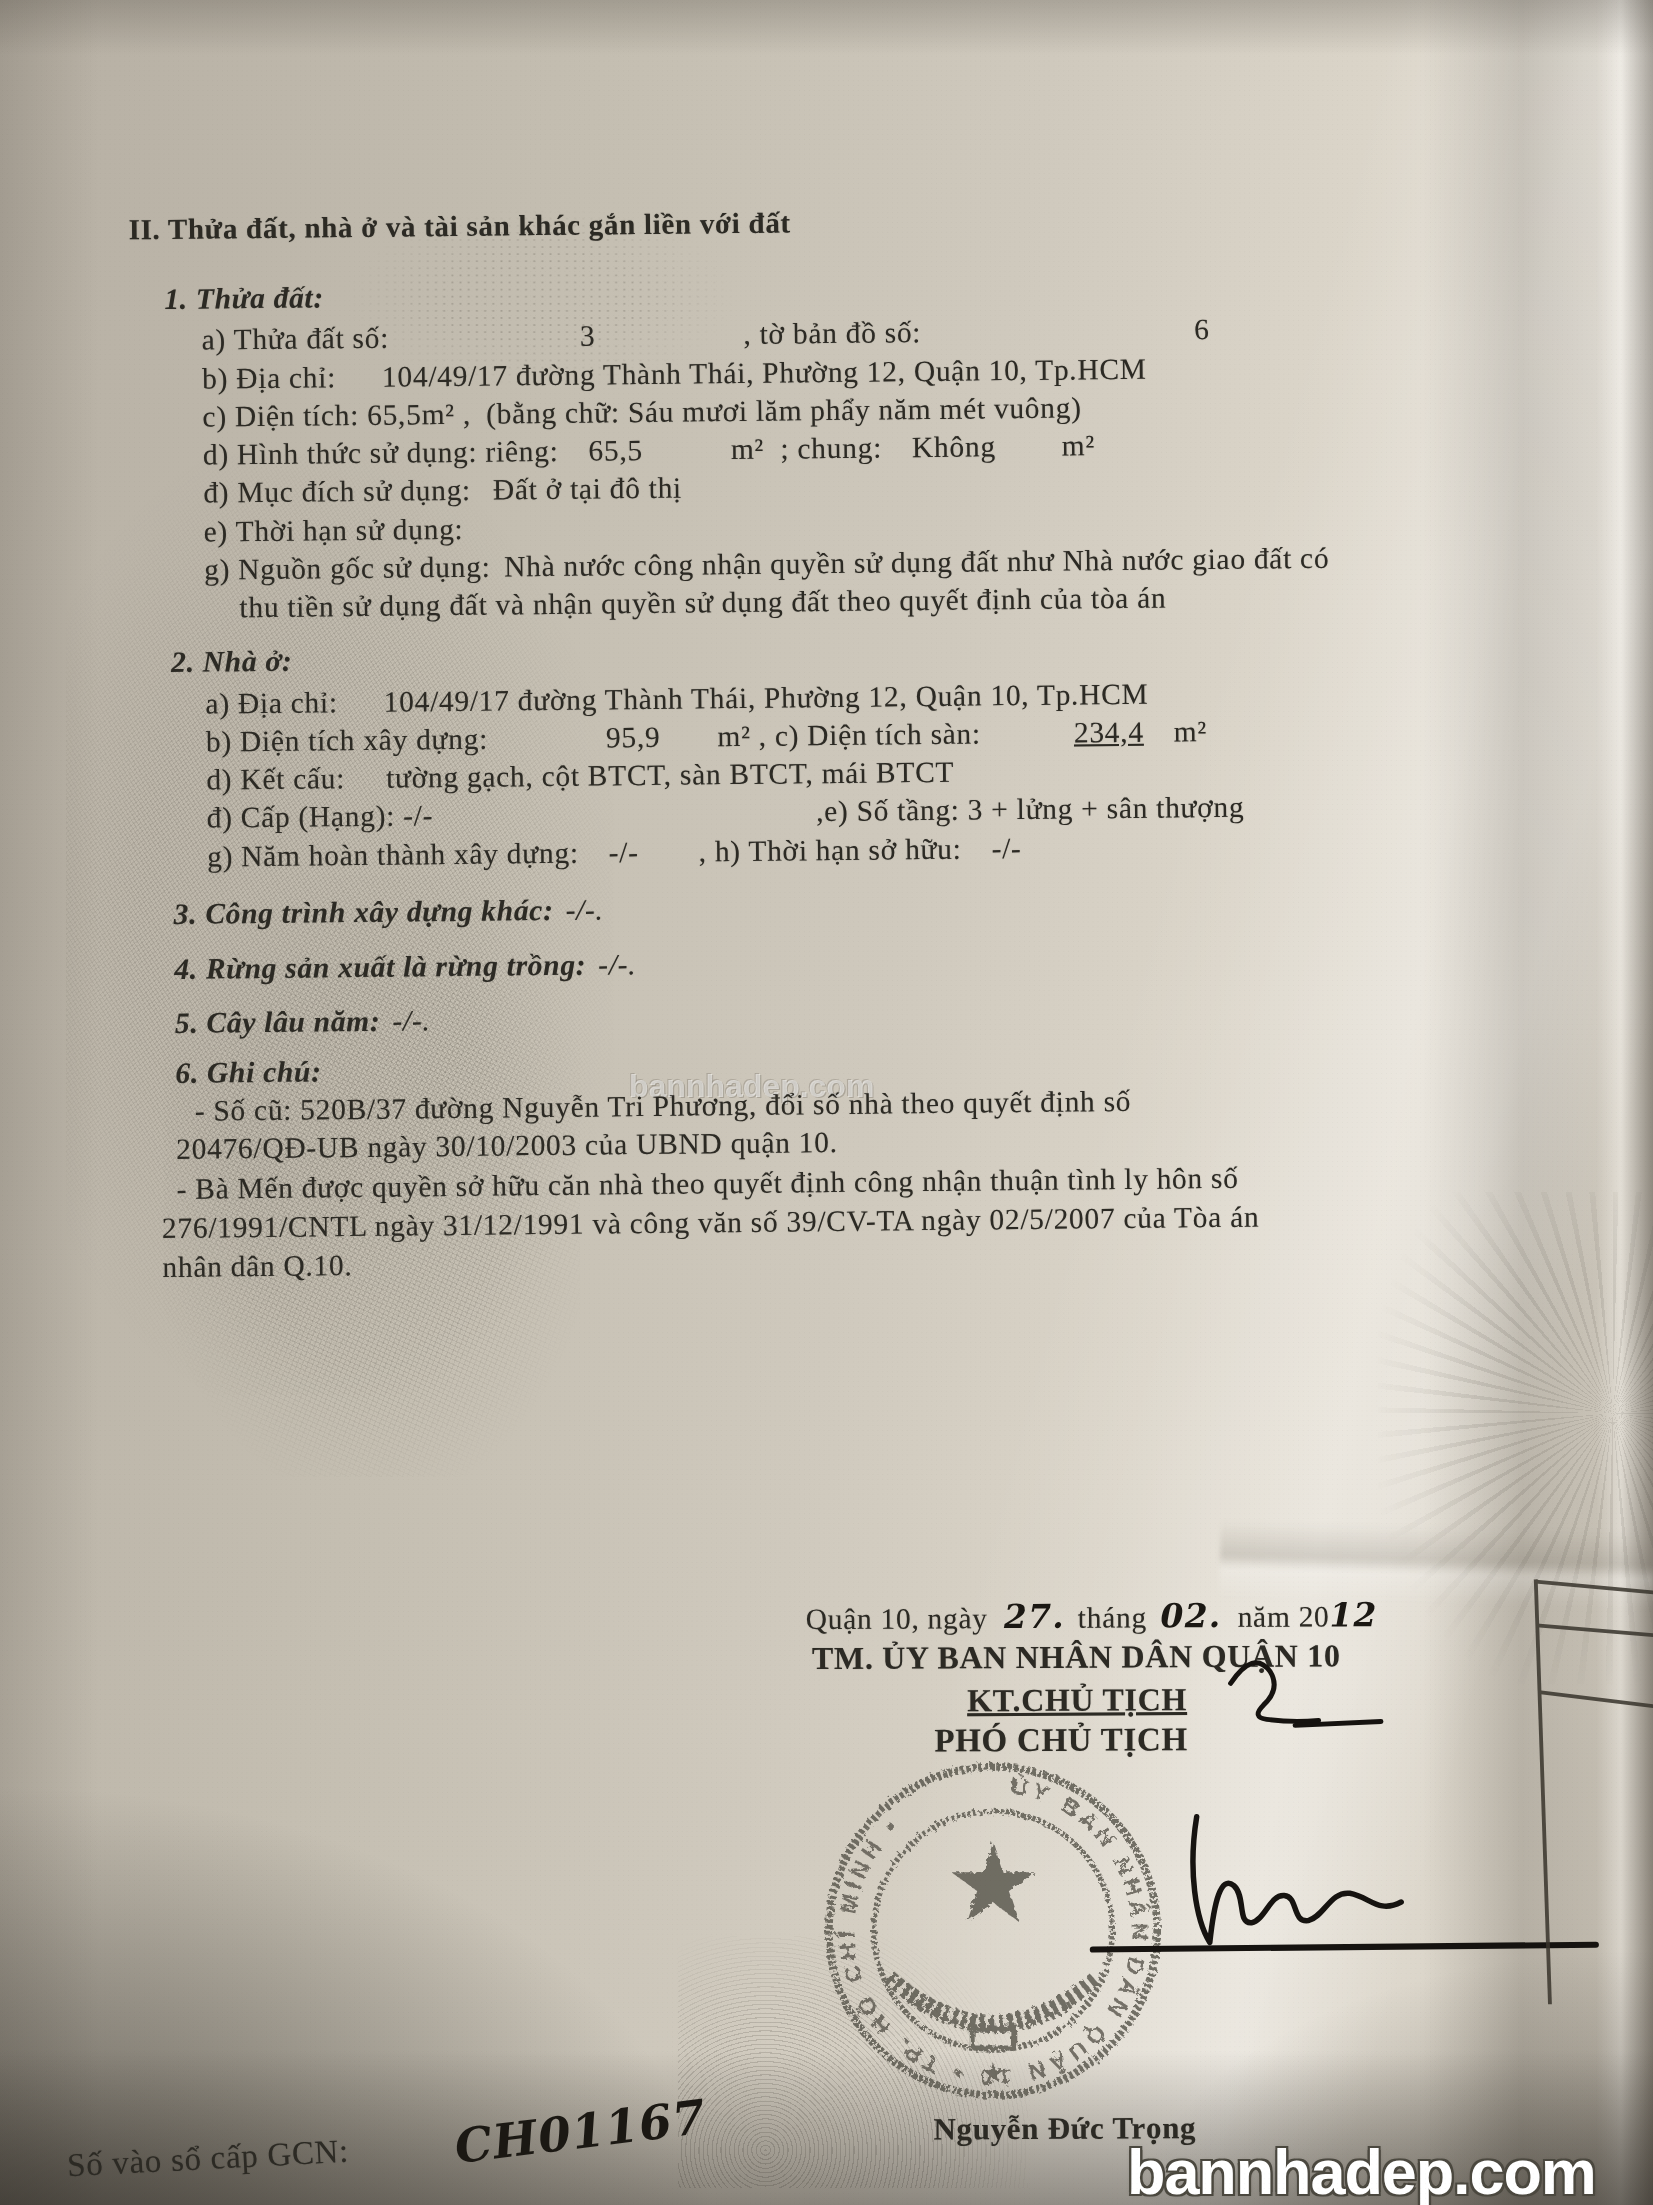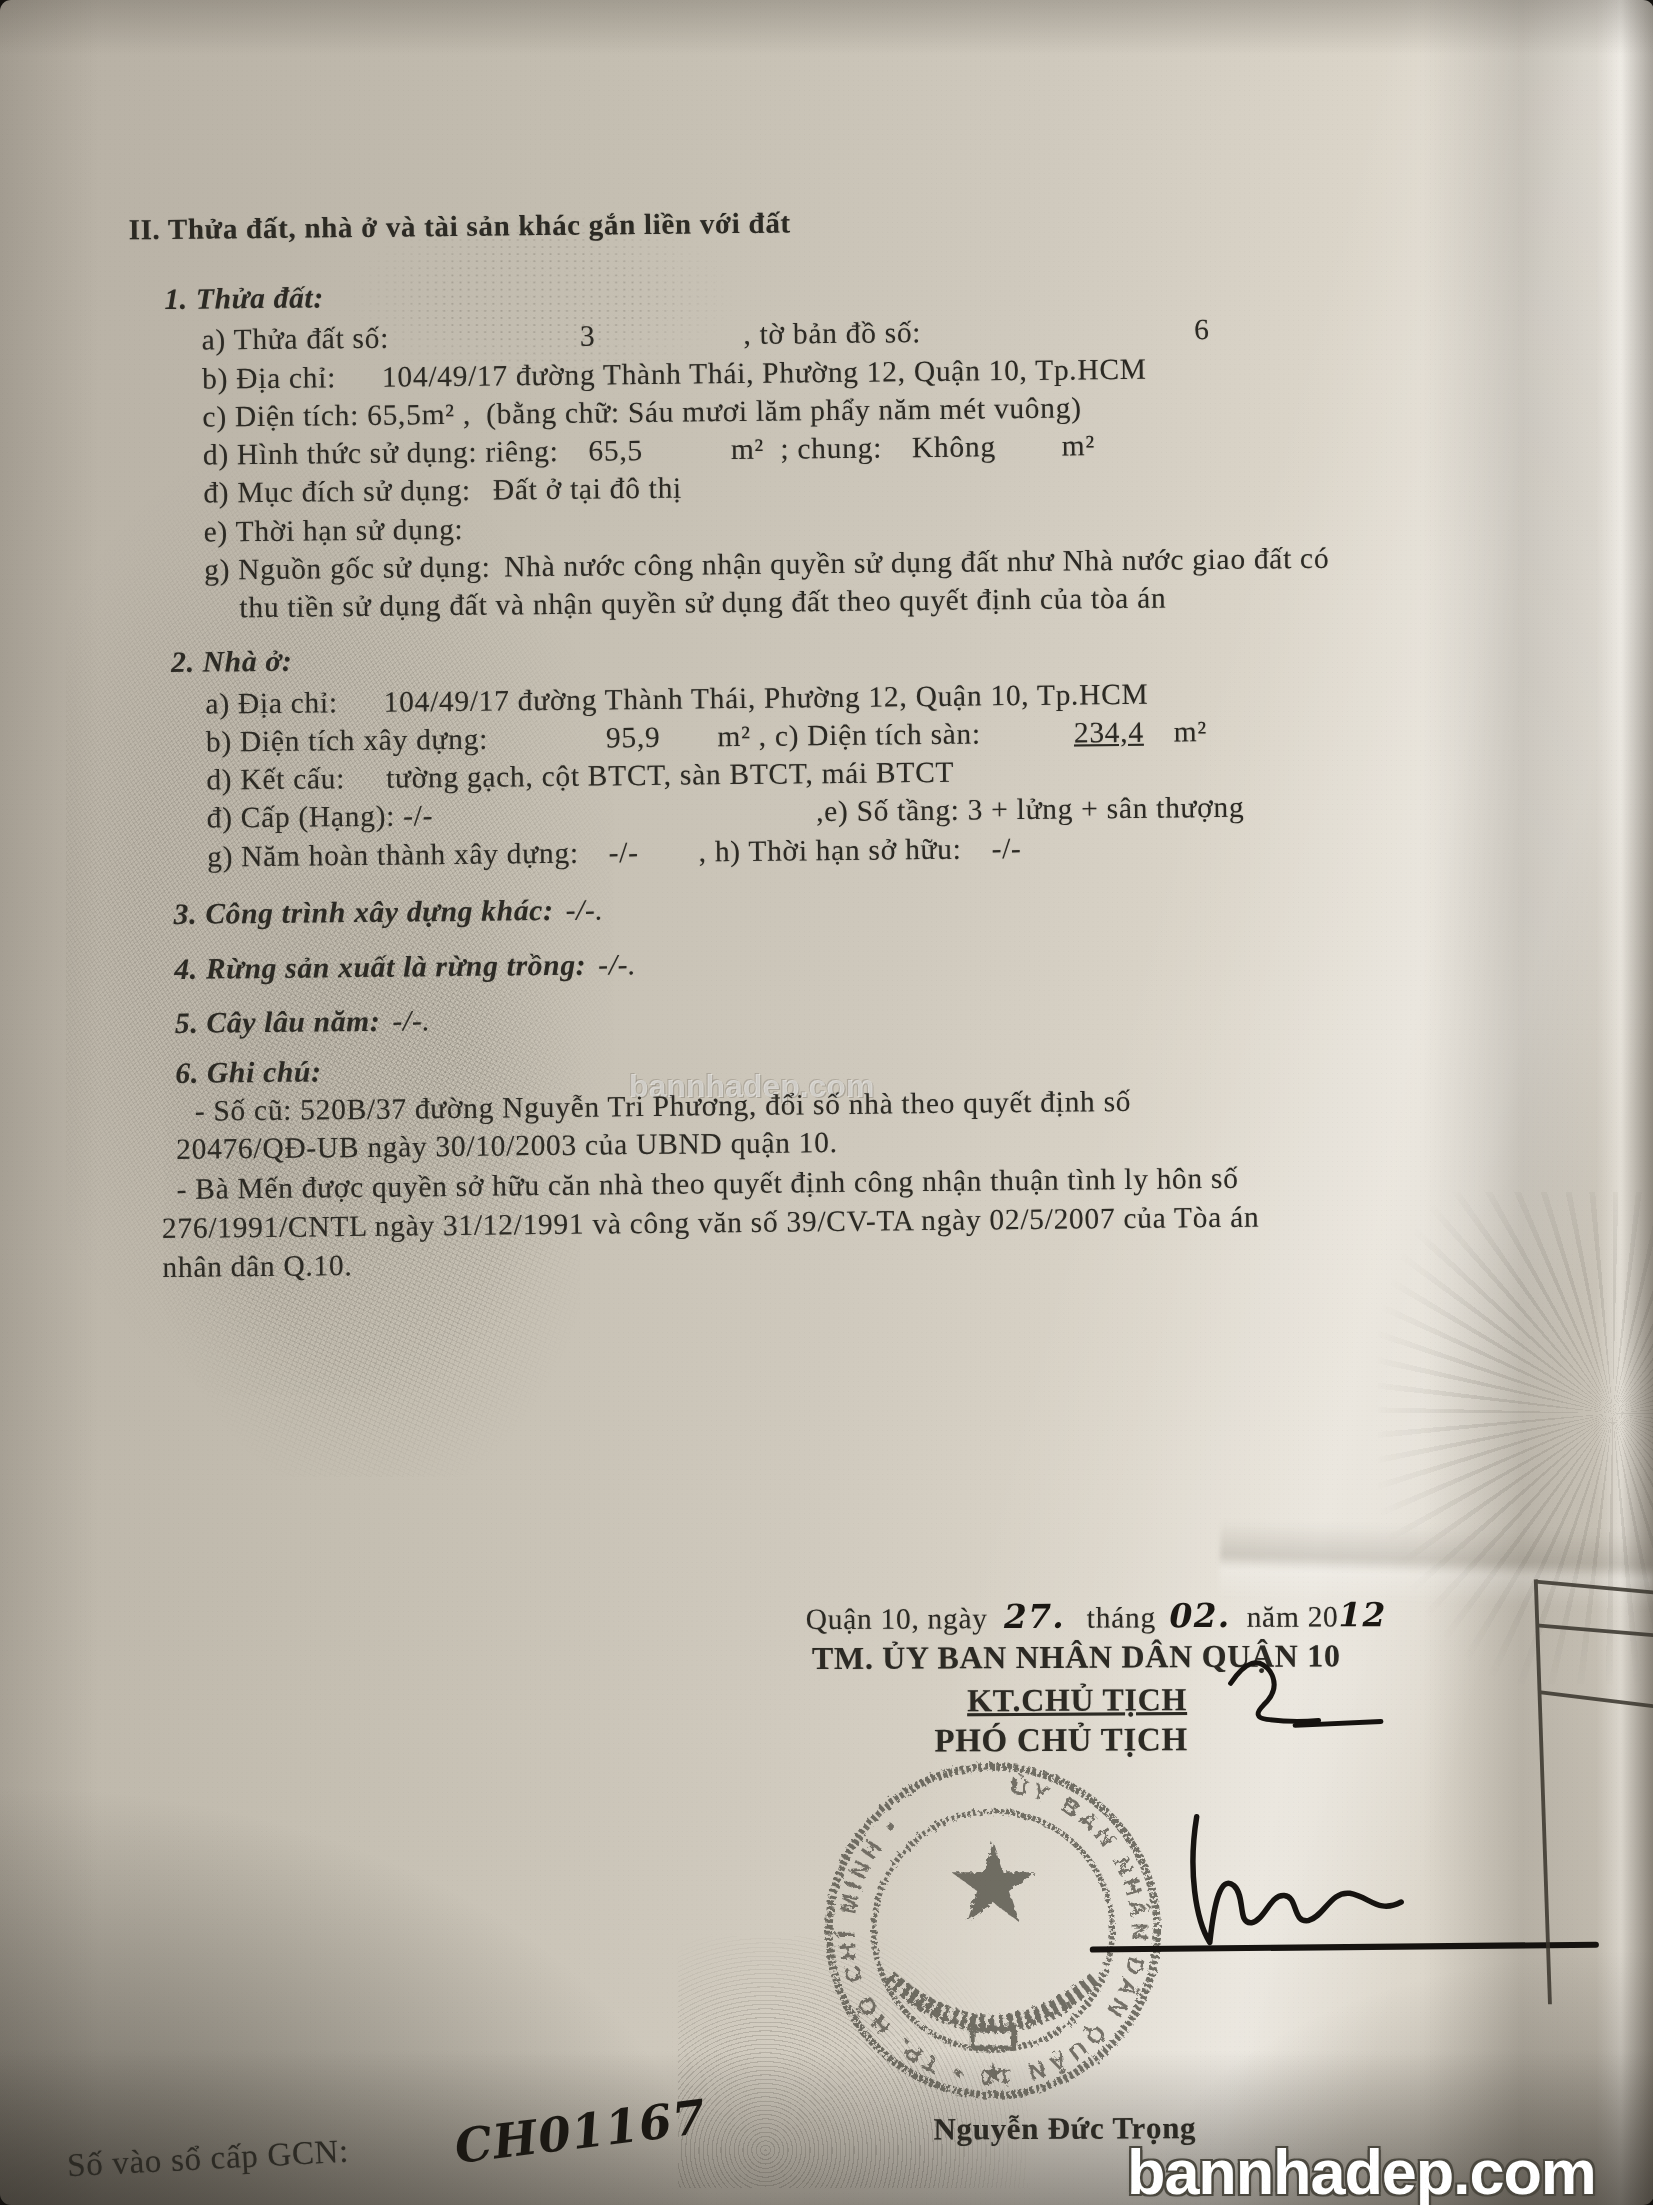--- a/index.html
+++ b/index.html
@@ -8,21 +8,20 @@
     font-family:"Liberation Serif",serif;
     background:
       linear-gradient(to bottom, rgba(75,70,62,.28), rgba(75,70,62,0) 2.5%),
       linear-gradient(to top, rgba(45,41,35,.45), rgba(45,41,35,0) 7%),
       radial-gradient(ellipse 62% 30% at 0% 102%, rgba(30,27,22,.62), rgba(30,27,22,0) 70%),
       radial-gradient(ellipse 45% 18% at 100% 101%, rgba(40,36,30,.38), rgba(40,36,30,0) 70%),
       linear-gradient(105deg, rgba(255,255,255,0) 0%, rgba(255,255,255,0) 62%, rgba(255,255,255,.15) 72%, rgba(255,255,255,.22) 80%, rgba(255,255,255,0) 86%),
       linear-gradient(to right, rgba(0,0,0,0) 86%, rgba(86,80,70,.25) 92%, rgba(86,80,70,.12) 96.5%, rgba(255,255,255,.25) 98%, rgba(66,60,52,.5) 100%),
       linear-gradient(to right, rgba(70,64,56,.18), rgba(70,64,56,0) 6%),
       linear-gradient(100deg, #b6afa3 0%, #c4beb1 30%, #cfc9bd 52%, #dbd5c9 68%, #e6e1d7 78%, #d8d2c6 90%, #c2bbae 100%);
-    border-radius: 11px;
   }
   .page::after{
     content:"";position:absolute;inset:0;pointer-events:none;z-index:40;
     background-image:radial-gradient(rgba(60,56,48,.06) 0.5px, transparent 0.9px);
     background-size:4.9px 4.9px;opacity:.6;
   }
   .line{
     position:absolute;white-space:nowrap;
     font-size:29.5px;line-height:1.15;color:#2c2a24;
     letter-spacing:0.7px;z-index:20;
@@ -155,21 +154,21 @@
     <div class="line" style="left:167px;top:1133px;">20476/QĐ-UB ngày 30/10/2003 của UBND quận 10.</div>
     <div class="line" style="left:167px;top:1173px;">- Bà Mến được quyền sở hữu căn nhà theo quyết định công nhận thuận tình ly hôn số</div>
     <div class="line" style="left:152px;top:1212px;">276/1991/CNTL ngày 31/12/1991 và công văn số 39/CV-TA ngày 02/5/2007 của Tòa án</div>
     <div class="line" style="left:152px;top:1251px;">nhân dân Q.10.</div>
   </div>
 
   <div class="wm-faint" style="left:629px;top:1068px;font-size:32px;">bannhadep.com</div>
 
   <div style="position:absolute;inset:0;transform:rotate(-0.3deg);z-index:22;">
     <div class="line" style="left:803px;top:1599px;">
-      <span>Quận 10, ngày</span><span class="hw" style="margin-left:16.4px;font-size:33px;">27.</span><span style="margin-left:22px;text-align:center;">tháng</span><span class="hw" style="margin-left:13.7px;font-size:33px;">02.</span><span style="margin-left:16.4px;">năm 20</span><span class="hw" style="font-size:33px;">12</span>
+      <span>Quận 10, ngày</span><span class="hw" style="margin-left:16.4px;font-size:33px;">27.</span><span style="margin-left:13px;text-align:center;">tháng</span><span class="hw" style="margin-left:13.7px;font-size:33px;">02.</span><span style="margin-left:16.4px;">năm 20</span><span class="hw" style="font-size:33px;">12</span>
     </div>
     <div class="line b" style="left:809px;top:1640px;font-size:32px;">TM. ỦY BAN NHÂN DÂN QUẬN 10</div>
     <div class="line b" style="left:964px;top:1683px;font-size:32px;text-decoration:underline;">KT.CHỦ TỊCH</div>
     <div class="line b" style="left:931px;top:1723px;font-size:33px;">PHÓ CHỦ TỊCH</div>
     <div class="line b" style="left:928px;top:2112px;font-size:31px;">Nguyễn Đức Trọng</div>
   </div>
 
   <svg style="left:796px;top:1753px;z-index:15;" width="405" height="383" viewBox="0 0 740 700">
     <defs>
       <filter id="rough" x="-20%" y="-20%" width="140%" height="140%">

